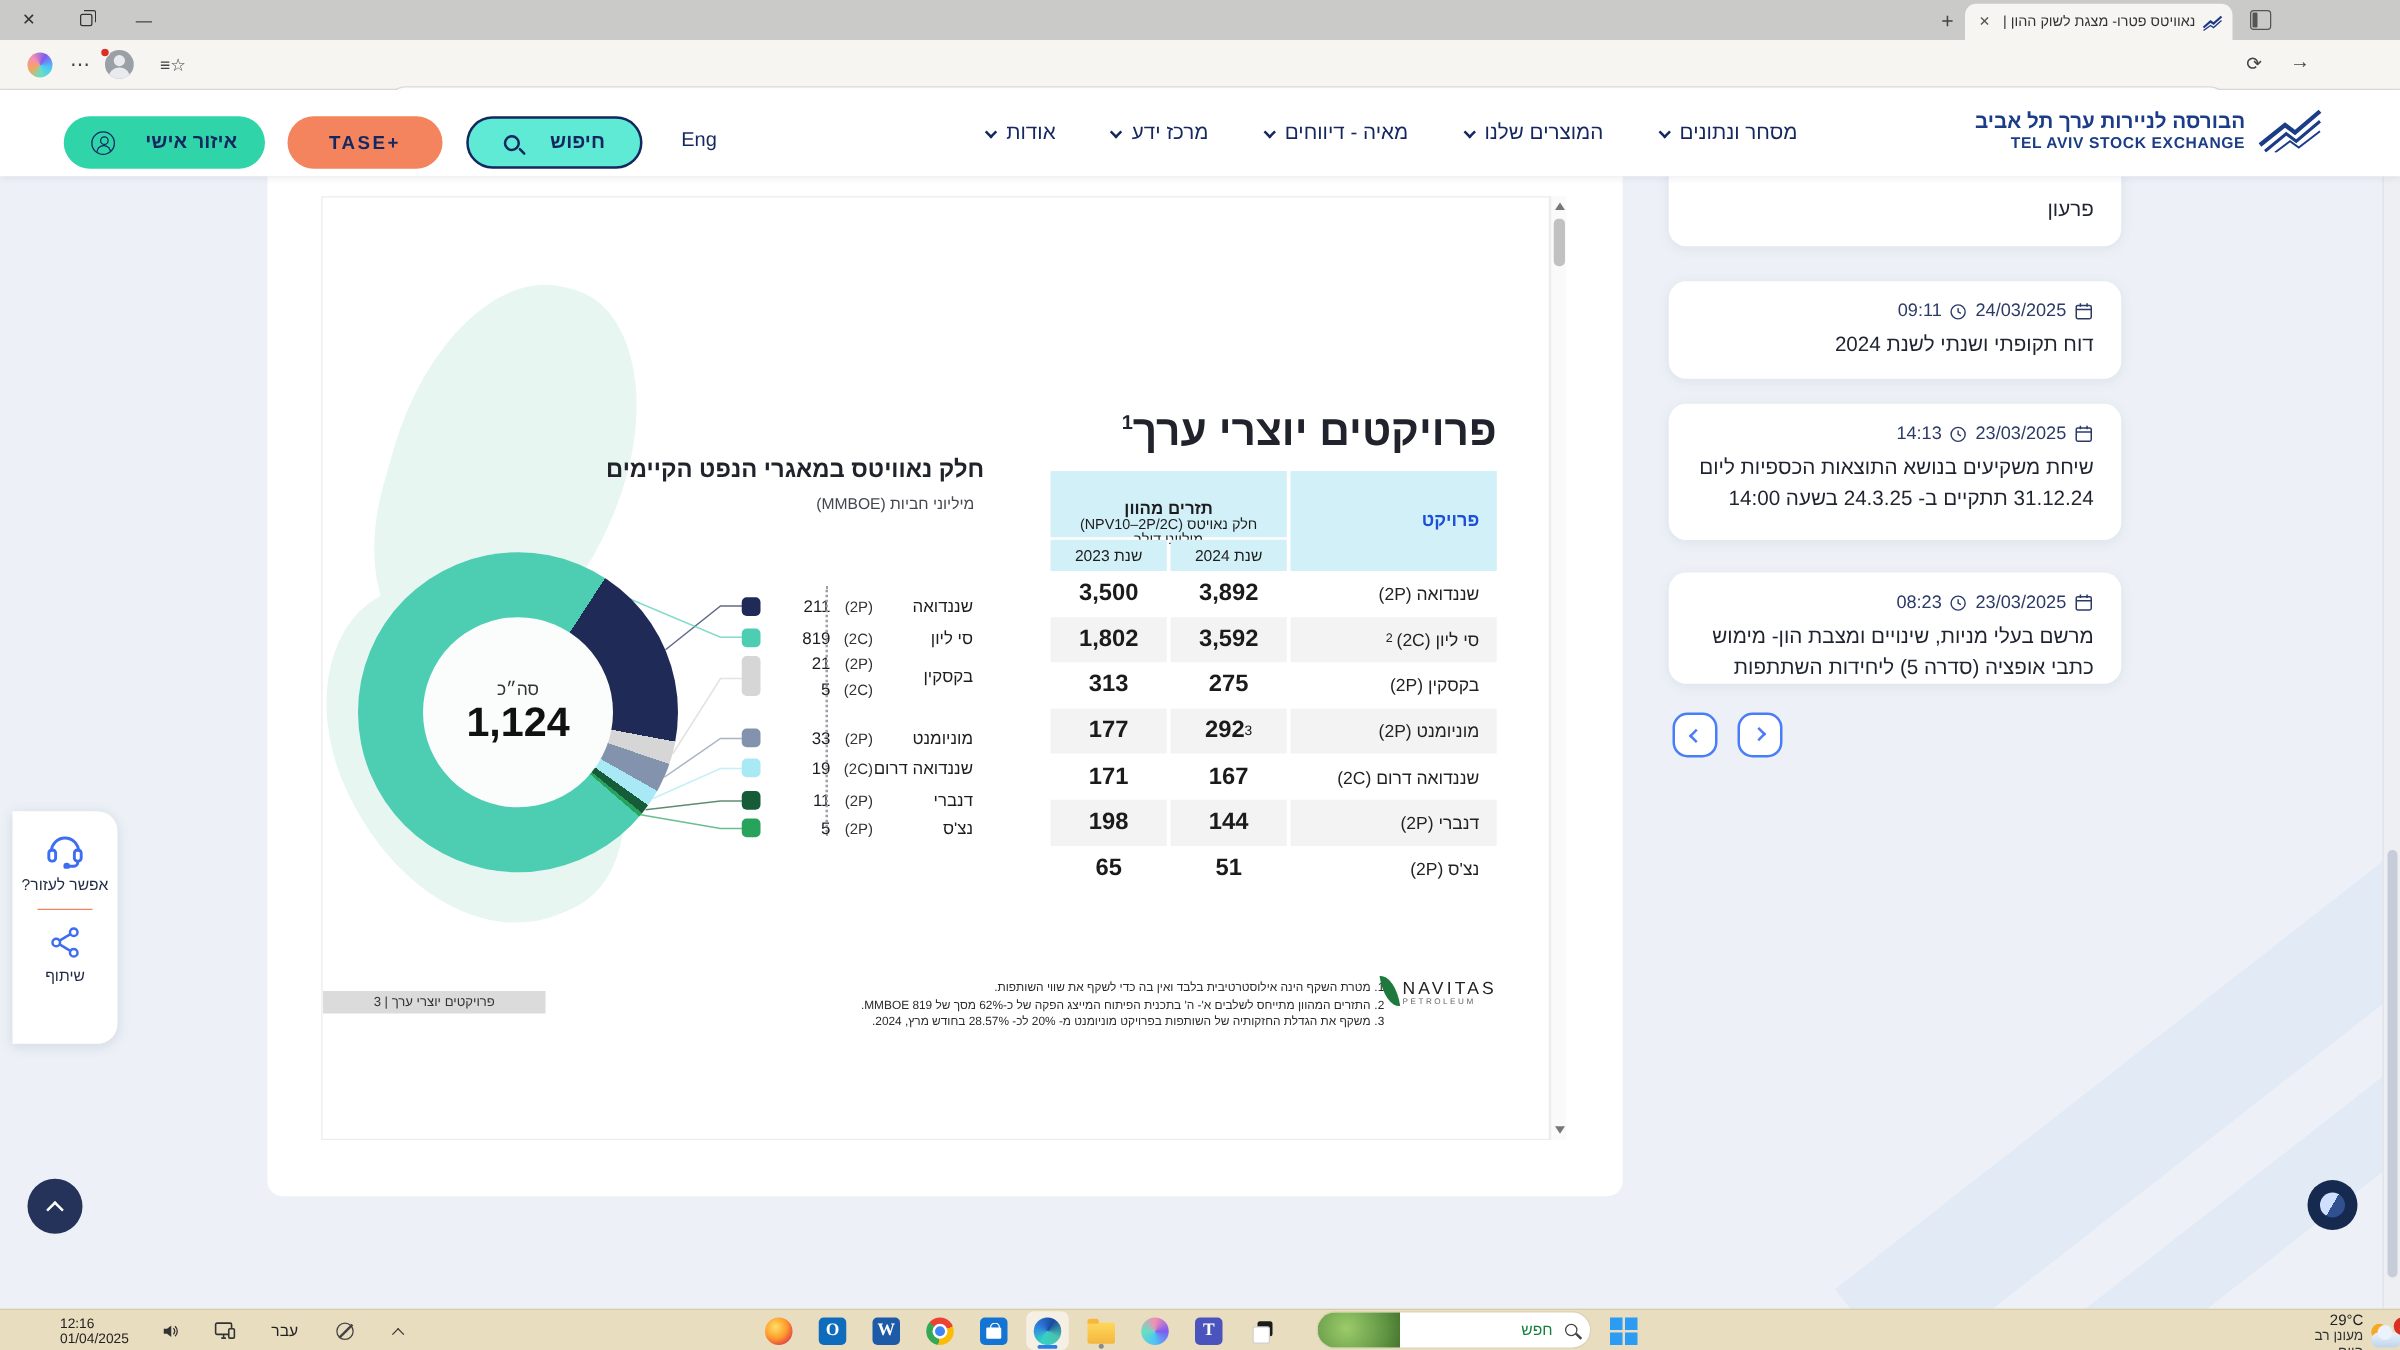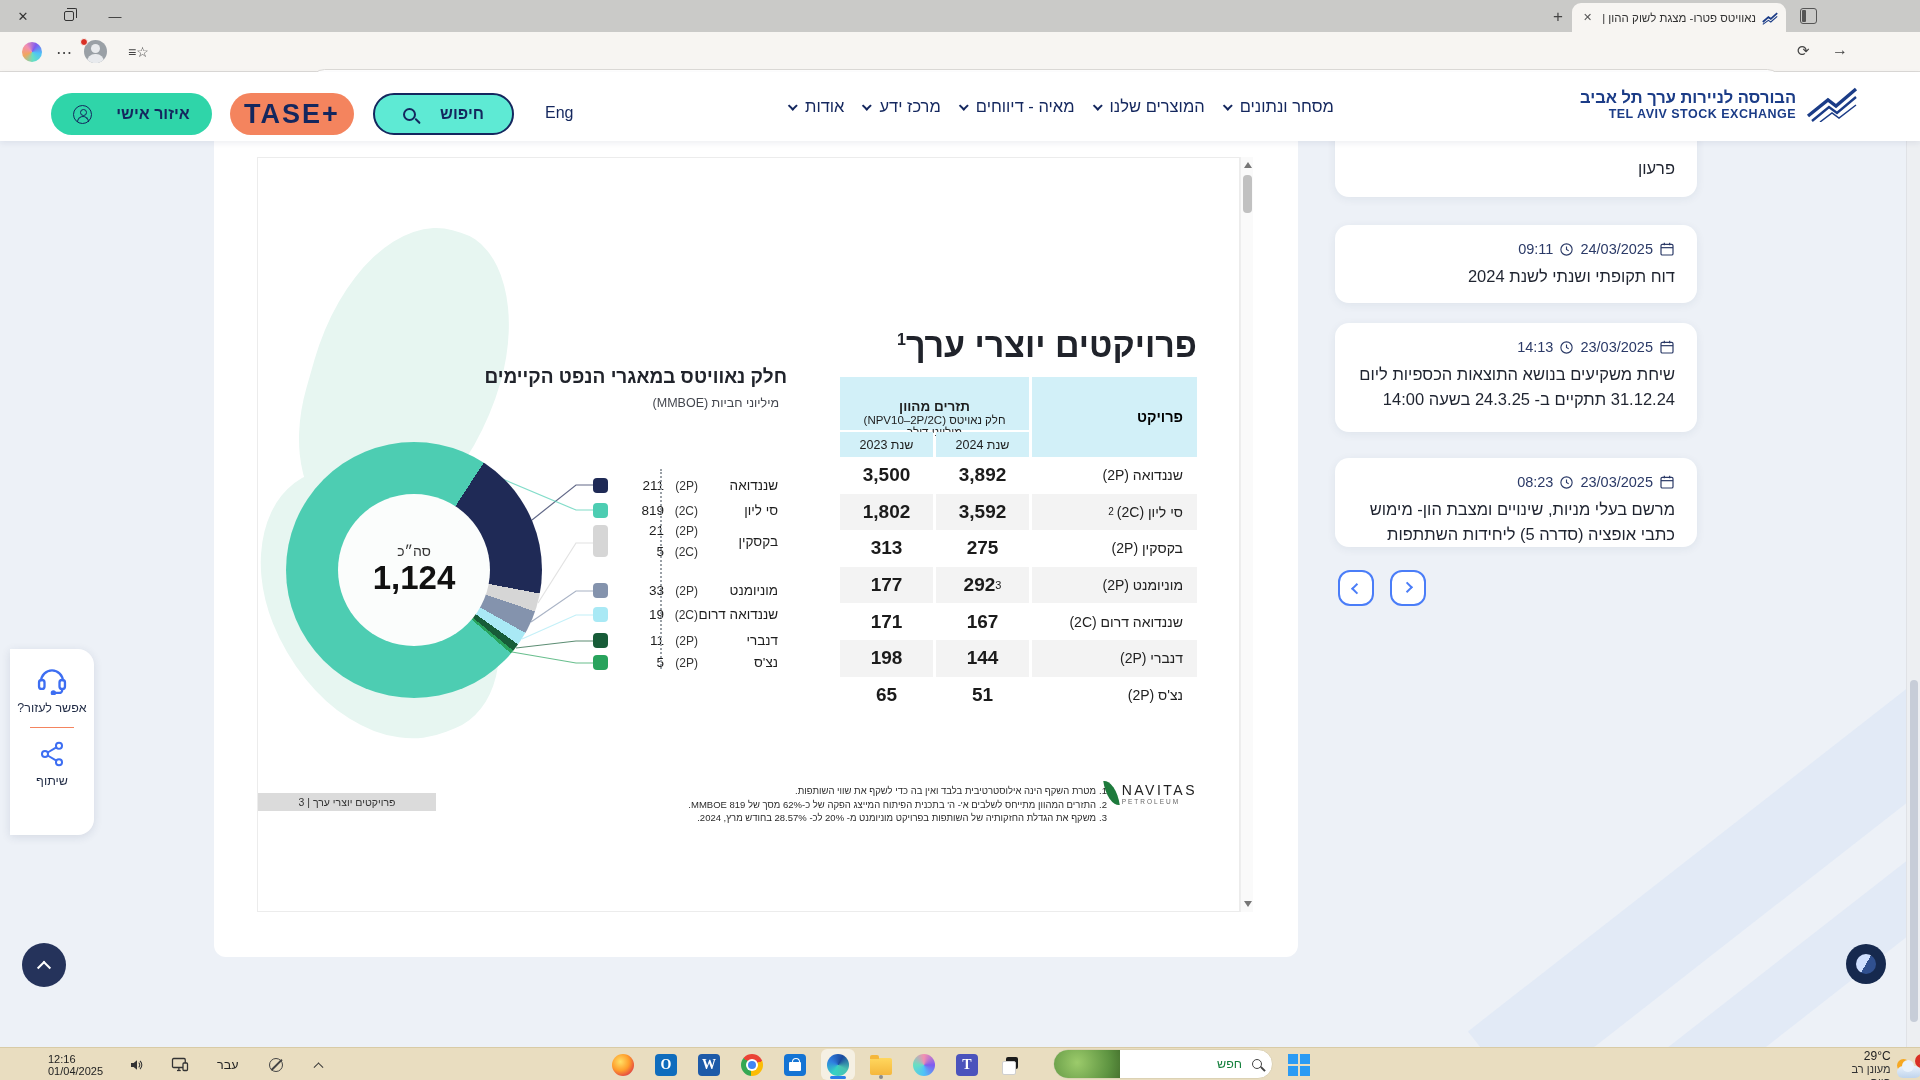--- a/index.html
+++ b/index.html
@@ -37,29 +37,29 @@
   .ab-url b { color:#1b1b1b; font-weight:bold; }
   .lock { width:9px; height:7px; background:#5f6368; border-radius:1.5px; position:relative; margin-left:10px; margin-top:3px; }
   .lock::before { content:''; position:absolute; left:1px; top:-5px; width:7px; height:7px; border:1.6px solid #5f6368; border-bottom:none; border-radius:4px 4px 0 0; }
   .tb-refresh { position:absolute; left:1797px; top:10px; font-size:15px; color:#444; }
   .tb-fwd { position:absolute; left:1832px; top:9px; font-size:16px; color:#444; }
 
   
   .siteheader { position:absolute; left:0; top:72px; width:1920px; height:69px; background:#fff; box-shadow:0 2px 6px rgba(20,40,90,.08); z-index:5; }
   .pill { position:absolute; top:21px; height:42px; border-radius:22px; display:flex; align-items:center; justify-content:center; gap:24px; font-size:16px; font-weight:bold; color:#14275E; cursor:pointer; }
   .pill-green { left:51px; width:161px; background:#2FD5A9; }
-  .pill-orange { left:230px; width:124px; background:#F4845E; font-size:27px; letter-spacing:2px; direction:ltr; }
+  .pill-orange { left:230px; width:124px; background:#F4845E; font-size:15px; letter-spacing:2px; direction:ltr; }
   .pill-search { left:373px; width:141px; background:#5eead4; border:2px solid #14275E; }
   .person-ic { width:19px; height:19px; border:1.6px solid #14275E; border-radius:50%; position:relative; }
   .person-ic::before { content:''; position:absolute; left:5.5px; top:3px; width:5px; height:5px; border-radius:50%; border:1.4px solid #14275E; }
   .person-ic::after { content:''; position:absolute; left:3px; top:10px; width:10px; height:5px; border:1.4px solid #14275E; border-bottom:none; border-radius:6px 6px 0 0; }
   .mag { width:13px; height:13px; border:2px solid #14275E; border-radius:50%; position:relative; }
   .mag::after { content:''; position:absolute; left:9px; top:10px; width:7px; height:2.4px; background:#14275E; transform:rotate(45deg); border-radius:2px; }
   .eng { position:absolute; left:545px; top:32px; font-size:16px; color:#14275E; cursor:pointer; }
-  .nav { position:absolute; left:790px; top:0; height:69px; display:flex; direction:ltr; align-items:center; gap:20px; }
+  .nav { position:absolute; left:790px; top:0; height:69px; display:flex; direction:ltr; align-items:center; gap:46px; }
   .nav-item { display:flex; direction:ltr; align-items:center; gap:8px; font-size:16.5px; color:#14275E; cursor:pointer; white-space:nowrap; }
   .chev { width:7px; height:7px; border-left:2px solid #14275E; border-bottom:2px solid #14275E; transform:rotate(-45deg) translateY(-1px); }
   .logo { position:absolute; left:1580px; top:14px; display:flex; direction:ltr; align-items:center; gap:10px; }
   .logo-text { text-align:right; color:#1B3C87; }
   .logo-he { font-size:16.5px; font-weight:bold; }
   .logo-en { font-size:12.5px; font-weight:bold; letter-spacing:.5px; direction:ltr; }
 
   
   .main { position:absolute; left:0; top:141px; width:1920px; height:906px; overflow:hidden; }
   .deco { position:absolute; background:#DDE7F6; opacity:.75; }
@@ -70,21 +70,21 @@
   .wm { position:absolute; background:#E7F6F1; }
   .wm1 { left:55px; top:65px; width:185px; height:310px; border-radius:55% 45% 60% 40%; transform:rotate(16deg); }
   .wm2 { left:15px; top:300px; width:210px; height:290px; border-radius:45% 55% 40% 60%; transform:rotate(-22deg); }
 
   .slide-title { position:absolute; right:42px; top:168px; font-size:34px; font-weight:bold; color:#20232B; }
   .slide-title sup { font-size:16px; }
 
   
   .ptable { position:absolute; right:42px; top:219px; width:357px; }
   .t-head { display:flex; gap:3px; }
-  .t-proj-h { width:165px; height:80px; background:#D2F0F8; display:flex; align-items:center; padding-right:14px; font-size:14.5px; font-weight:bold; color:#000000; }
+  .t-proj-h { width:165px; height:80px; background:#D2F0F8; display:flex; align-items:center; padding-right:14px; font-size:14.5px; font-weight:bold; color:#1d4ed8; }
   .t-val-wrap { width:189px; }
   .t-val-top { height:53px; background:#D2F0F8; text-align:center; padding-top:22px; }
   .t-val-top .b { font-size:13.5px; font-weight:bold; color:#1d1d1d; }
   .t-val-top .s { font-size:11.5px; color:#1d1d1d; }
   .t-years { display:flex; gap:3px; margin-top:2px; height:25px; }
   .t-year { width:93px; background:#D2F0F8; display:flex; align-items:center; justify-content:center; font-size:12.5px; color:#1d1d1d; }
   .t-row { display:flex; gap:3px; height:36.6px; }
   .t-row:nth-child(odd) .tc { background:#F3F3F3; }
   .t-proj { width:165px; display:flex; align-items:center; padding-right:14px; font-size:14px; color:#222; }
   .t-proj sup { font-size:10px; margin-right:3px; }

